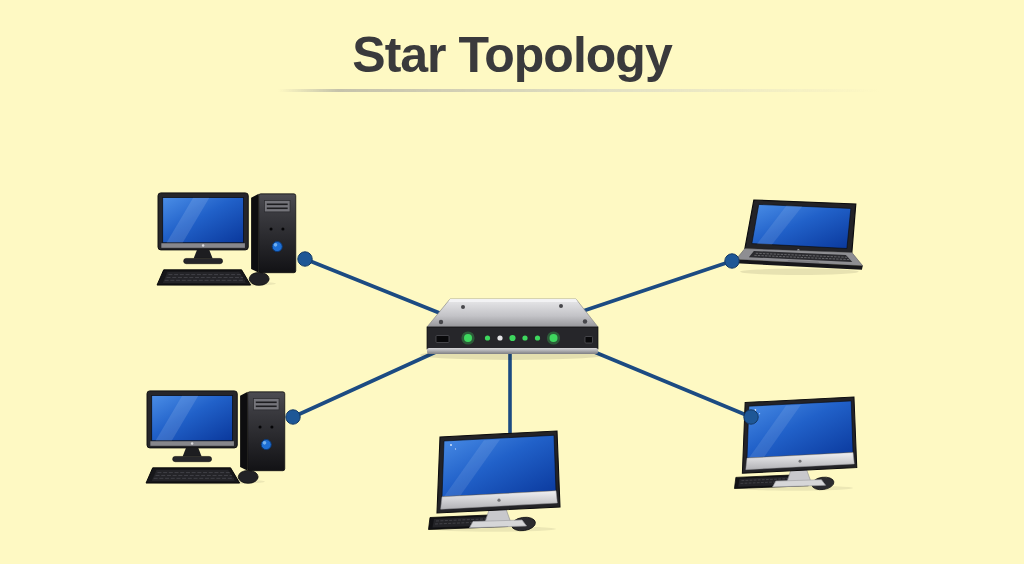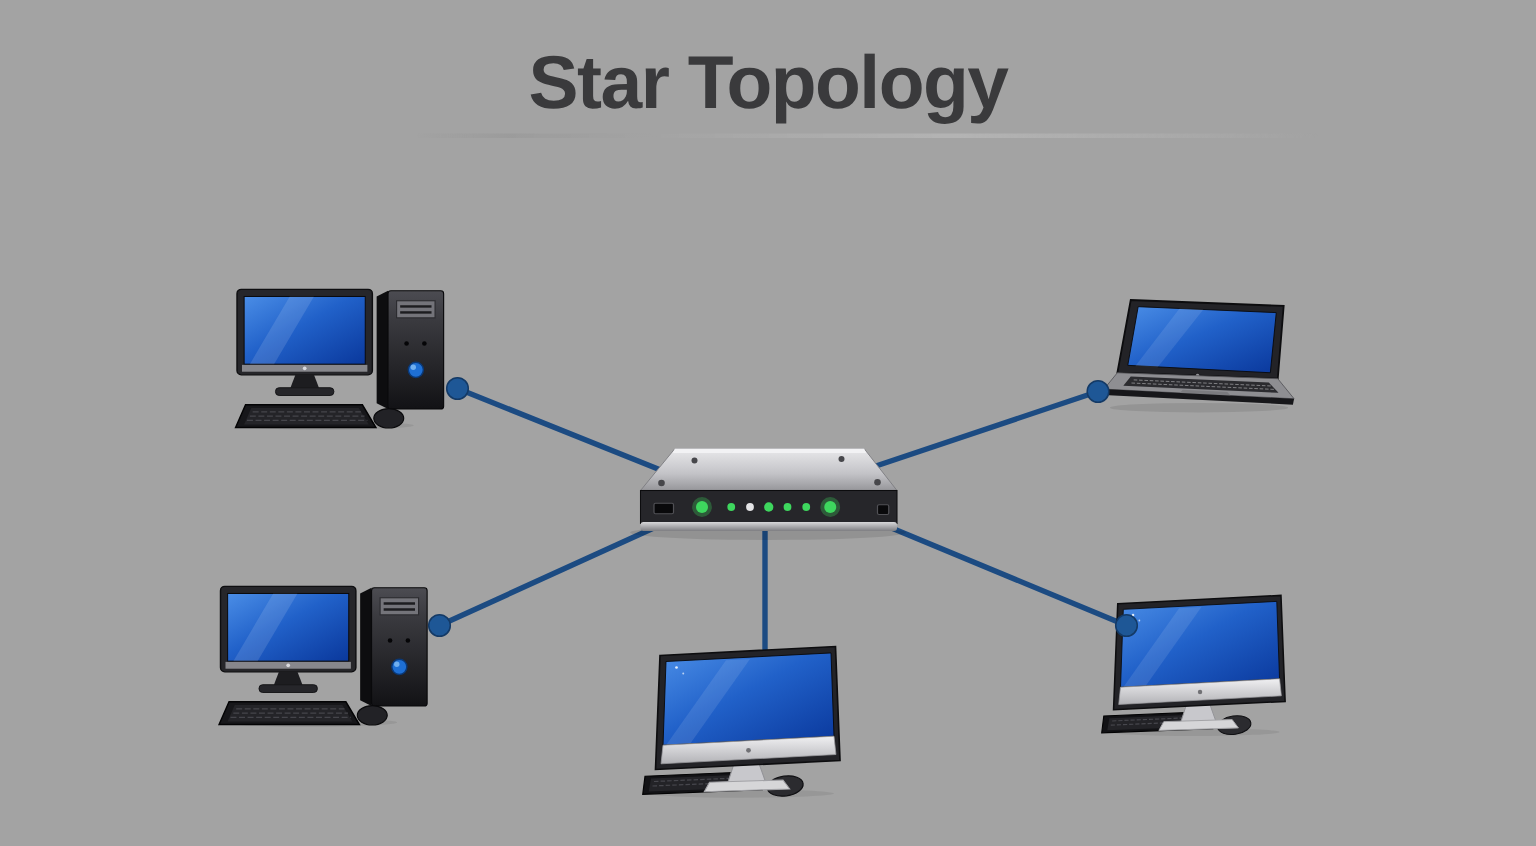--- a/index.html
+++ b/index.html
@@ -1,17 +1,17 @@
 <!DOCTYPE html>
 <html><head>
 <meta charset="utf-8">
 <style>
   html,body{margin:0;padding:0;background:#ffffff;}
   .stage{
-    position:relative;width:1024px;height:564px;background:#a3a3a3;
+    position:relative;width:1024px;height:564px;background:#fef9c3;
     overflow:hidden;font-family:"Liberation Sans", sans-serif;
   }
   .title{
     position:absolute;top:26px;left:0;width:1024px;margin:0;
     text-align:center;font-size:50px;font-weight:700;letter-spacing:-1px;
     color:#3a3a3c;
   }
   .title-underline{
     position:absolute;top:89px;left:278px;width:602px;height:3px;border-radius:2px;
     background:linear-gradient(to right, rgba(0,0,0,0), rgba(150,150,150,0.55) 10%, rgba(200,200,200,0.45) 60%, rgba(0,0,0,0));

